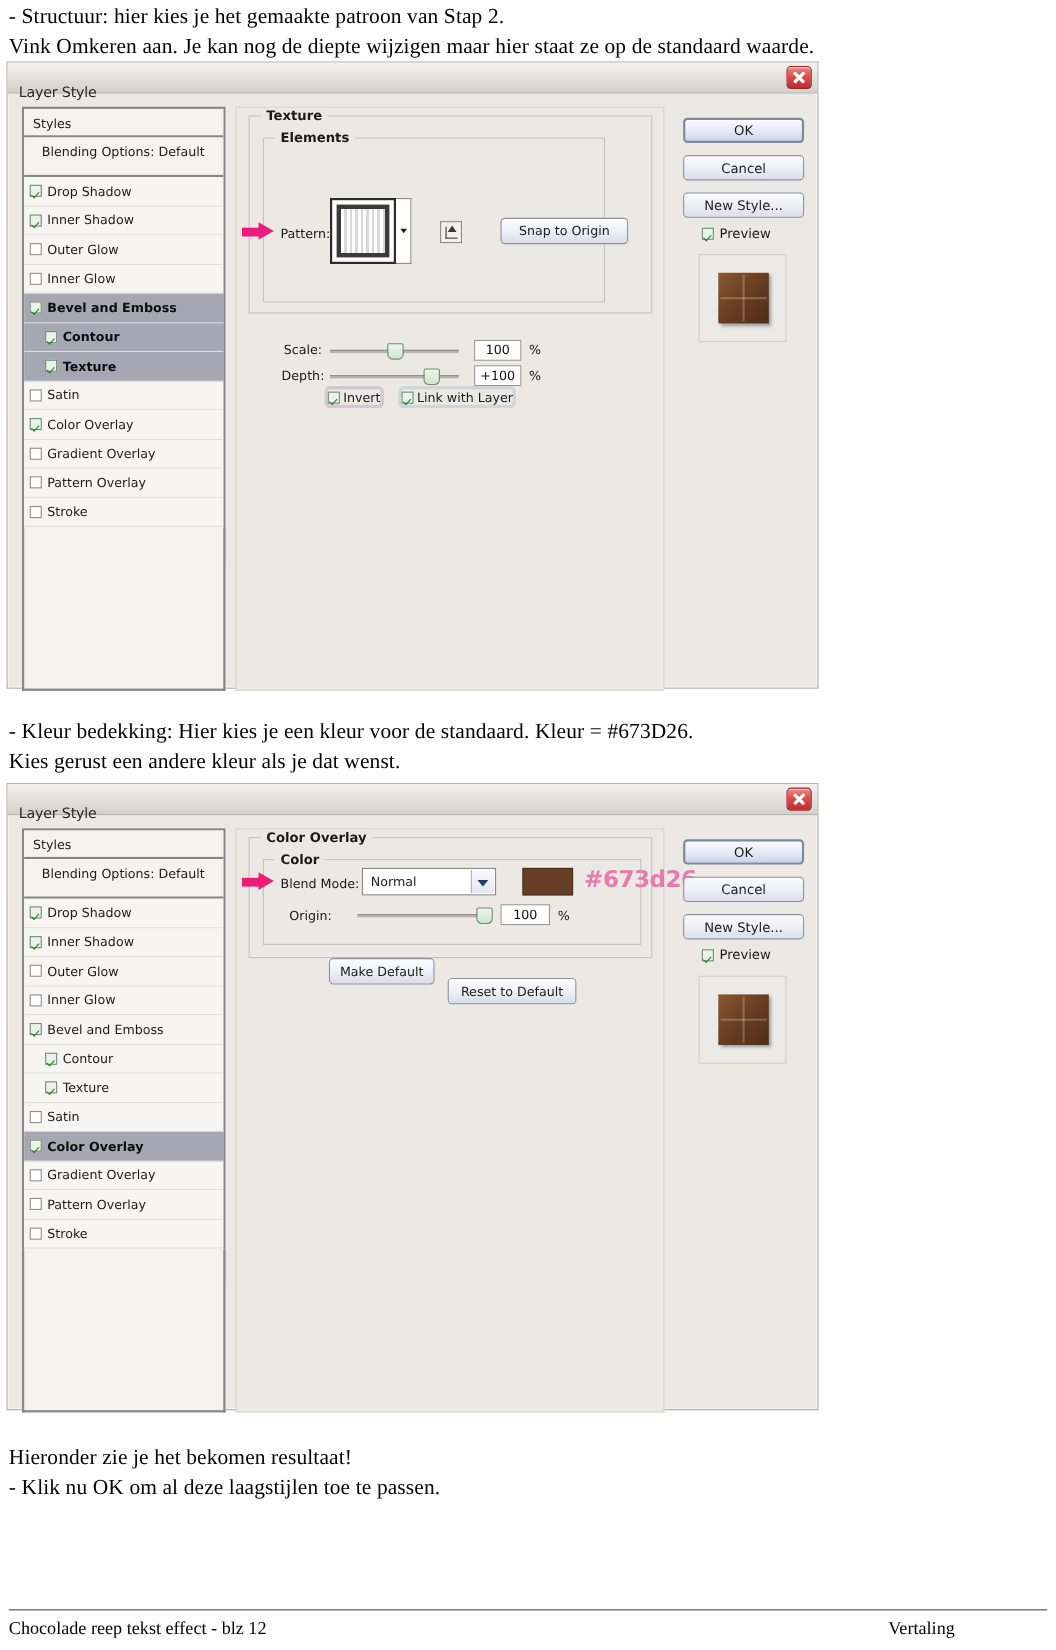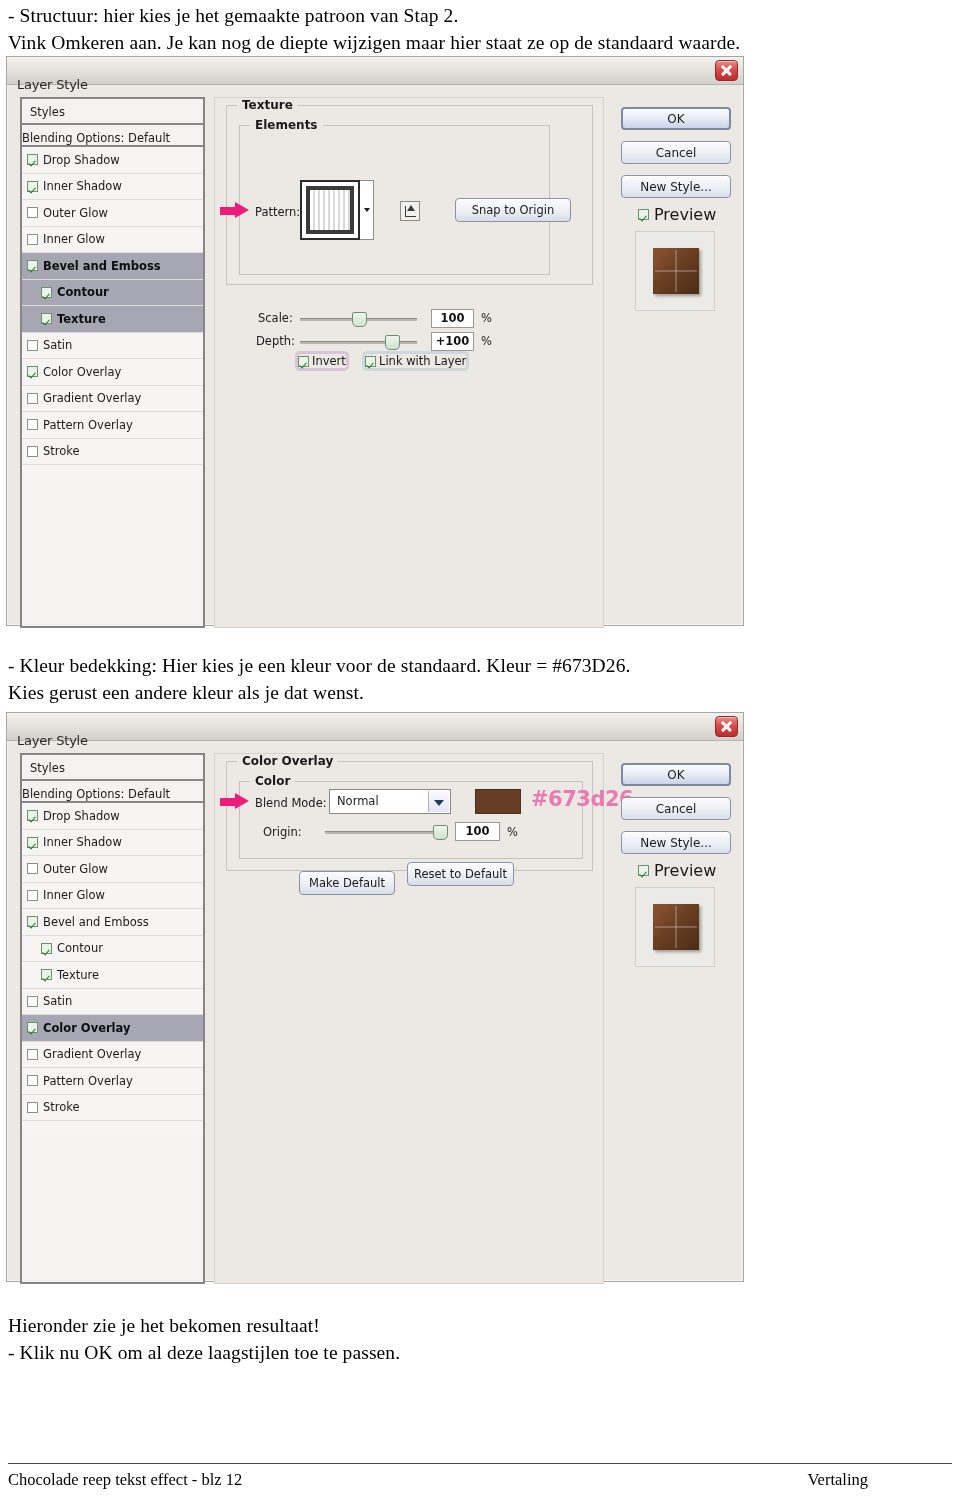--- a/index.html
+++ b/index.html
@@ -78,22 +78,22 @@
   .styles-head{
     height:26px;line-height:26px;
     padding-left:8px;
     font-family:"DejaVu Sans", sans-serif;
     font-size:11.5px;color:#1c1c1c;
     background:#f4f3f1;
     border-bottom:2px solid #868686;
     box-sizing:border-box;
   }
   .styles-sub{
-    height:22px;line-height:26px;
-    padding-left:0;
+    height:36px;line-height:26px;
+    padding-left:16px;
     font-family:"DejaVu Sans", sans-serif;
     font-size:11.5px;color:#1c1c1c;
     background:#f4f3f1;
     border-bottom:2px solid #868686;
     box-sizing:border-box;
   }
   .fx-list{margin:0;padding:0;list-style:none;}
   .fx-item{
     position:relative;
     height:26.5px;
@@ -151,21 +151,21 @@
     box-shadow:inset 0 1px 0 #fff;
   }
   .btn.primary{
     border:2px solid #7d89a0;
     background:linear-gradient(to bottom,#fafbfe 0%,#e7ebf5 50%,#ccd5e8 100%);
     line-height:20px;
   }
   .preview-row{
     position:absolute;
     font-family:"DejaVu Sans", sans-serif;
-    font-size:16px;color:#1a1a1a;
+    font-size:12px;color:#1a1a1a;
     display:flex;align-items:center;
   }
   .thumb-frame{
     position:absolute;
     width:80px;height:80px;
     background:#eceae6;
     border:1px solid #d2cfca;
     box-sizing:border-box;
   }
   .thumb-choc{
@@ -209,21 +209,20 @@
     position:absolute;
     background:#fff;
     border:1px solid #9b9894;
     box-sizing:border-box;
     font-family:"DejaVu Sans", sans-serif;
     font-size:11.5px;
     color:#111;
     text-align:center;
     line-height:17px;
     height:19px;
-    font-weight:bold;
   }
   .slider-track{
     position:absolute;
     height:2px;
     background:#b9b6b2;
     border-top:1px solid #8f8c88;
   }
   .slider-knob{
     position:absolute;
     width:13px;height:13px;
@@ -617,21 +616,21 @@
       <div class="color-chip" id="color-chip" style="left: 468px; top: 48px; background: rgb(103, 61, 38);"></div>
       <div class="hexlabel" style="left:524px;top:46px;">#673d26</div>
 
       <div class="lbl" style="left:256px;top:84px;">Origin:</div>
       <div class="slider-track" style="left:318px;top:90px;width:115px;"></div>
       <div class="slider-knob" style="left:426px;top:84px;"></div>
       <div class="numbox" style="left:448px;top:81px;width:45px;">100</div>
       <div class="lbl" style="left:500px;top:84px;">%</div>
 
       <div class="wbtn" style="left:292px;top:130px;width:96px;height:24px;line-height:23px;">Make Default</div>
-      <div class="wbtn" style="left:400px;top:121px;width:107px;height:24px;line-height:23px;text-align:center;">Reset to Default</div>
+      <div class="wbtn" style="left:400px;top:148px;width:117px;height:24px;line-height:23px;text-align:center;">Reset to Default</div>
 
       <div class="btn primary" style="left:614px;top:22px;">OK</div>
       <div class="btn" style="left:614px;top:56px;">Cancel</div>
       <div class="btn" style="left:614px;top:90px;">New Style...</div>
       <div class="preview-row" style="left:631px;top:120px;">
         <span class="cbx on"></span>
         <span>Preview</span>
       </div>
       <div class="thumb-frame" style="left:628px;top:146px;">
         <div class="thumb-choc"></div>

